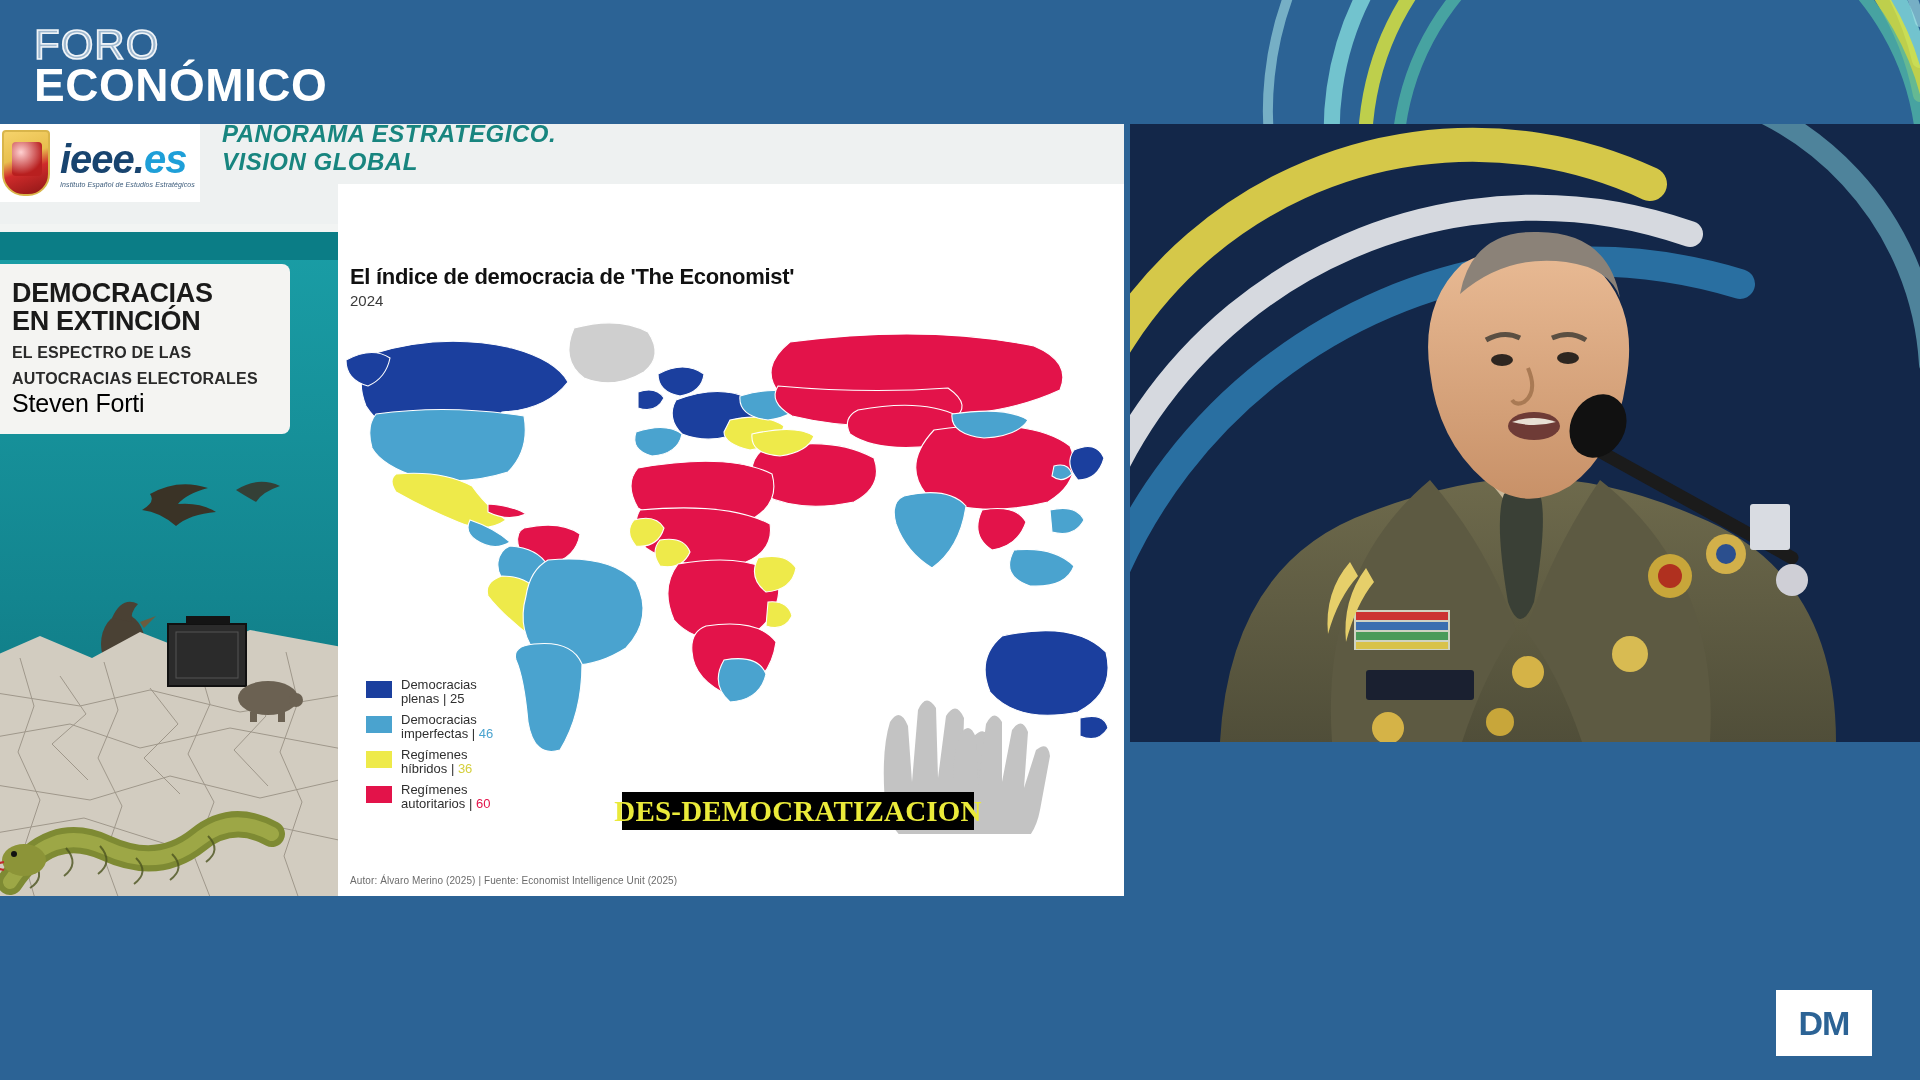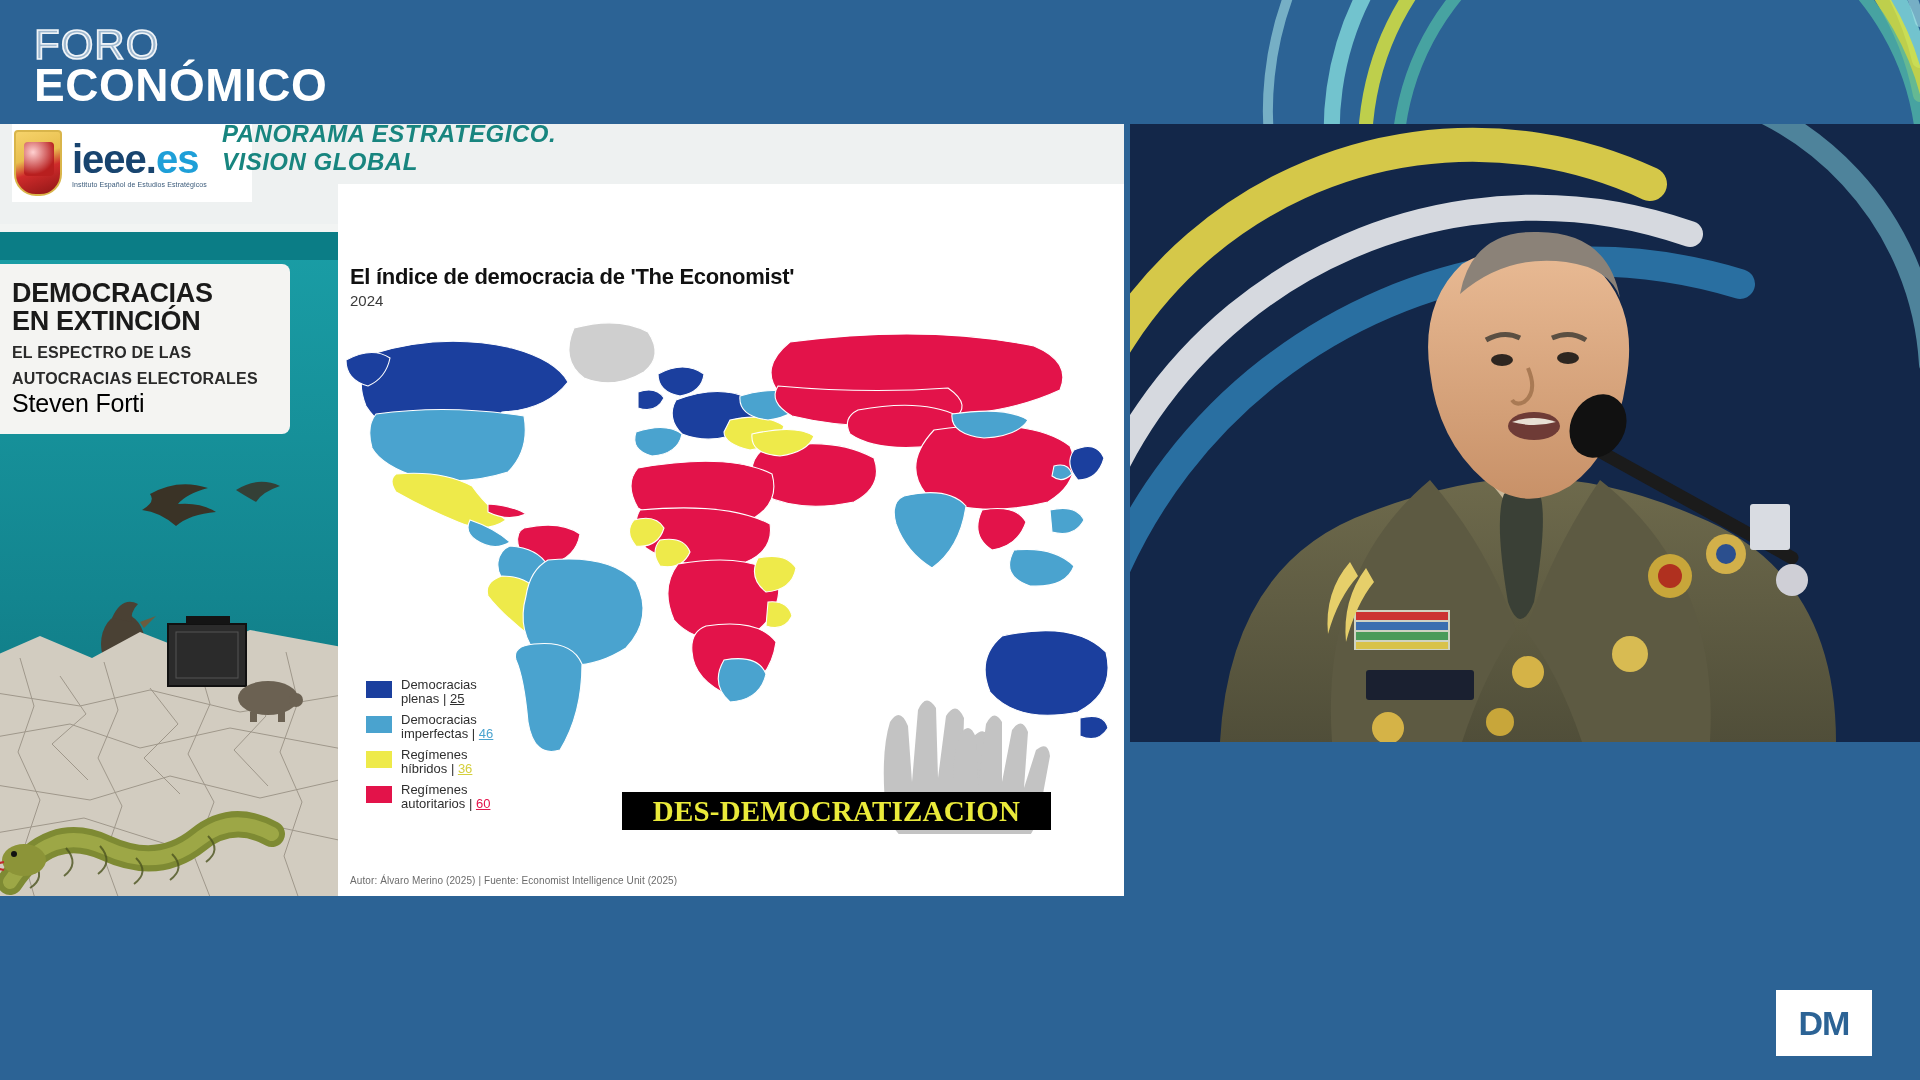--- a/index.html
+++ b/index.html
@@ -29,22 +29,22 @@
   }
 
   
   .slide {
     position:absolute; left:0; top:124px; width:1124px; height:772px;
     background:#f2f4f3; overflow:hidden;
   }
   .slide-top { position:absolute; left:0; top:0; width:1124px; height:100px; background:#eef1f1; }
 
   .ieee-logo {
-    position:absolute; left:12px; top:0px; width:240px; height:78px;
-    background:#ffffff; display:flex; align-items:center; overflow:hidden;
+    position:absolute; left:0px; top:0px; width:200px; height:78px;
+    background:#ffffff; display:flex; align-items:center; overflow:hidden;font-style:italic;
   }
   .ieee-crest {
     width:48px; height:66px; margin-left:2px; flex:0 0 auto;
     background:linear-gradient(160deg,#f6d36b 0%,#e8bf4e 40%,#cf2b2b 60%,#8e1616 100%);
     border-radius:4px 4px 22px 22px; border:2px solid #d9b54a;
     position:relative;
   }
   .ieee-crest::after {
     content:""; position:absolute; left:8px; top:10px; width:30px; height:34px;
     background:radial-gradient(circle at 30% 30%,#ffd1d1,#b81f1f 70%); border-radius:4px;
@@ -93,25 +93,25 @@
   .eom {
     position:absolute; right:14px; bottom:36px; font-size:30px; font-weight:bold;
     color:#6f6f6f; letter-spacing:-1px;
   }
 
   
   .legend { position:absolute; left:28px; bottom:78px; width:200px; }
   .leg-row { display:flex; align-items:flex-start; margin-bottom:7px; }
   .leg-sw { width:26px; height:17px; flex:0 0 auto; margin-top:3px; margin-right:9px; }
   .leg-tx { font-size:13px; line-height:1.08; color:#2f2f2f; }
-  .leg-tx .num { font-weight:normal;text-decoration:underline; }
+  .leg-tx .num { font-weight:normal; }
 
   
   .banner {
-    position:absolute; left:622px; top:668px; width:429px; height:38px;
+    position:absolute; left:622px; top:668px; width:352px; height:38px;
     background:#000; display:flex; align-items:center; justify-content:center; z-index:6;
   }
   .banner span {
     font-family:"Liberation Serif", serif; font-weight:bold; font-size:29px;
     color:#eaea3a; letter-spacing:0.2px; white-space:nowrap;
   }
 
   
   .video {
     position:absolute; left:1130px; top:124px; width:790px; height:618px;

